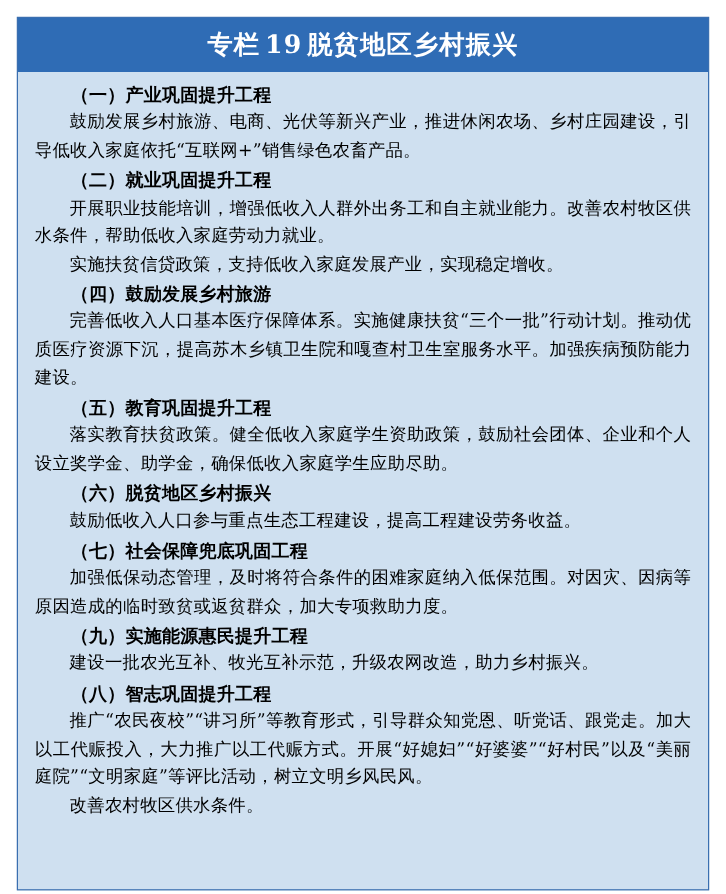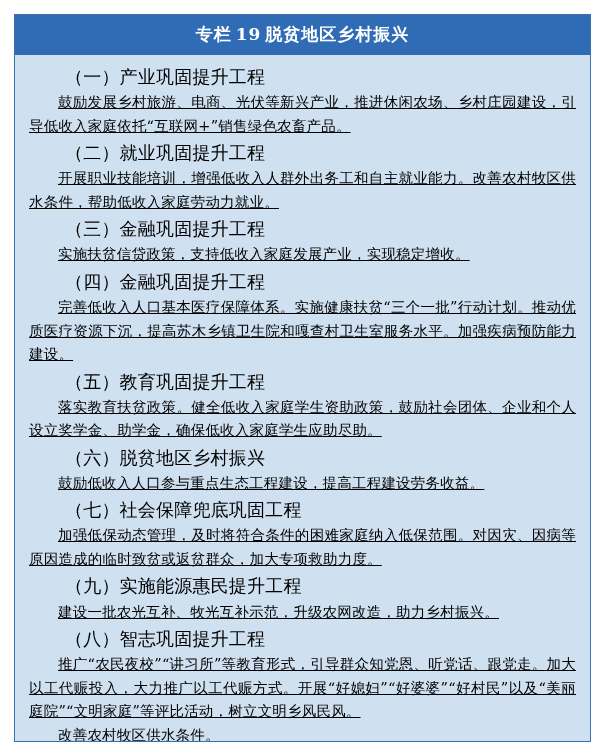--- a/index.html
+++ b/index.html
@@ -25,56 +25,55 @@
     background: #cfe0f0;
     box-sizing: border-box;
     width: 577px;
     height: 728px;
     overflow: hidden;
   }
   .box-header {
     background: #2f6cb5;
     color: #ffffff;
     text-align: center;
-    font-size: 17px;
+    font-size: 21px;
     font-weight: bold;
     letter-spacing: 1px;
     padding: 8px 0 9px 0;
     font-family: "DejaVu Serif", "Liberation Serif", serif;
   }
   .box-header .num {
     padding: 0 4px;
   }
   .box-body {
     background: #cfe0f0;
     padding: 7px 14px 0 14px;
     box-sizing: border-box;
   }
   .item {
     margin: 0;
   }
   .heading {
-    font-size: 18px;
+    font-size: 15px;
     line-height: 1.62;
     color: #000000;
-    font-weight: normal;
+    font-weight: bold;
     text-indent: 2em;
     margin: 0;
     letter-spacing: 0.2px;
   }
   .para {
     font-size: 14.5px;
     line-height: 1.62;
     color: #000000;
     text-indent: 2em;
     margin: 0;
     text-align: justify;
     text-justify: inter-ideograph;
     letter-spacing: 0.2px;
-    text-decoration: underline;
   }
 </style>
 </head>
 <body>
 
 <div class="doc">
   <div class="box">
 
     <div class="box-header">
       <span>专栏</span><span class="num">19</span><span>脱贫地区乡村振兴</span>
@@ -86,26 +85,25 @@
         <p class="heading">（一）产业巩固提升工程</p>
         <p class="para">鼓励发展乡村旅游、电商、光伏等新兴产业，推进休闲农场、乡村庄园建设，引导低收入家庭依托“互联网+”销售绿色农畜产品。</p>
       </div>
 
       <div class="item">
         <p class="heading">（二）就业巩固提升工程</p>
         <p class="para">开展职业技能培训，增强低收入人群外出务工和自主就业能力。改善农村牧区供水条件，帮助低收入家庭劳动力就业。</p>
       </div>
 
       <div class="item">
-        <p class="heading">（三）金融巩固提升工程</p>
         <p class="para">实施扶贫信贷政策，支持低收入家庭发展产业，实现稳定增收。</p>
       </div>
 
       <div class="item">
-        <p class="heading">（四）金融巩固提升工程</p>
+        <p class="heading">（四）鼓励发展乡村旅游</p>
         <p class="para">完善低收入人口基本医疗保障体系。实施健康扶贫“三个一批”行动计划。推动优质医疗资源下沉，提高苏木乡镇卫生院和嘎查村卫生室服务水平。加强疾病预防能力建设。</p>
       </div>
 
       <div class="item">
         <p class="heading">（五）教育巩固提升工程</p>
         <p class="para">落实教育扶贫政策。健全低收入家庭学生资助政策，鼓励社会团体、企业和个人设立奖学金、助学金，确保低收入家庭学生应助尽助。</p>
       </div>
 
       <div class="item">
         <p class="heading">（六）脱贫地区乡村振兴</p>

